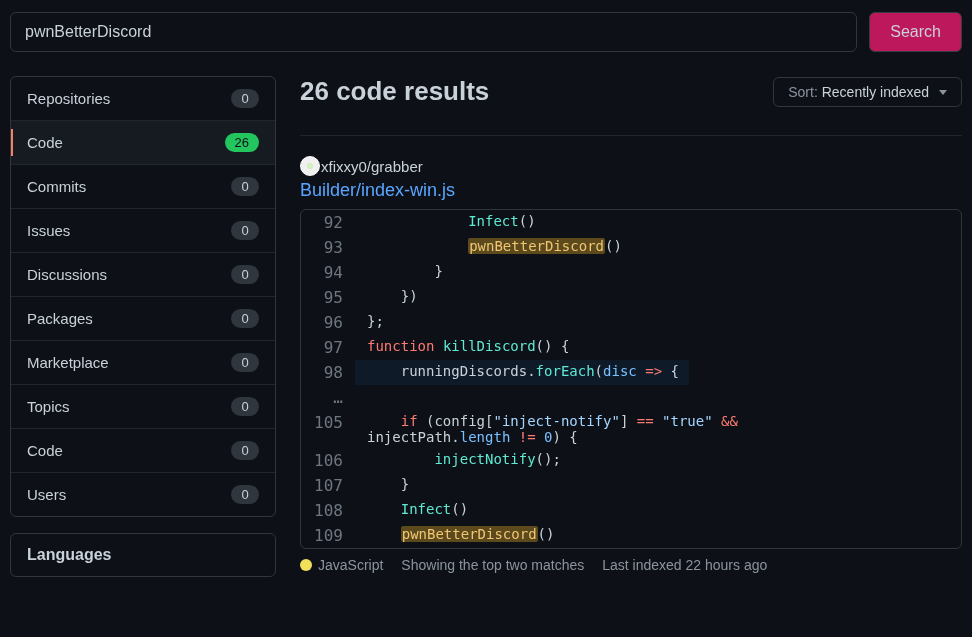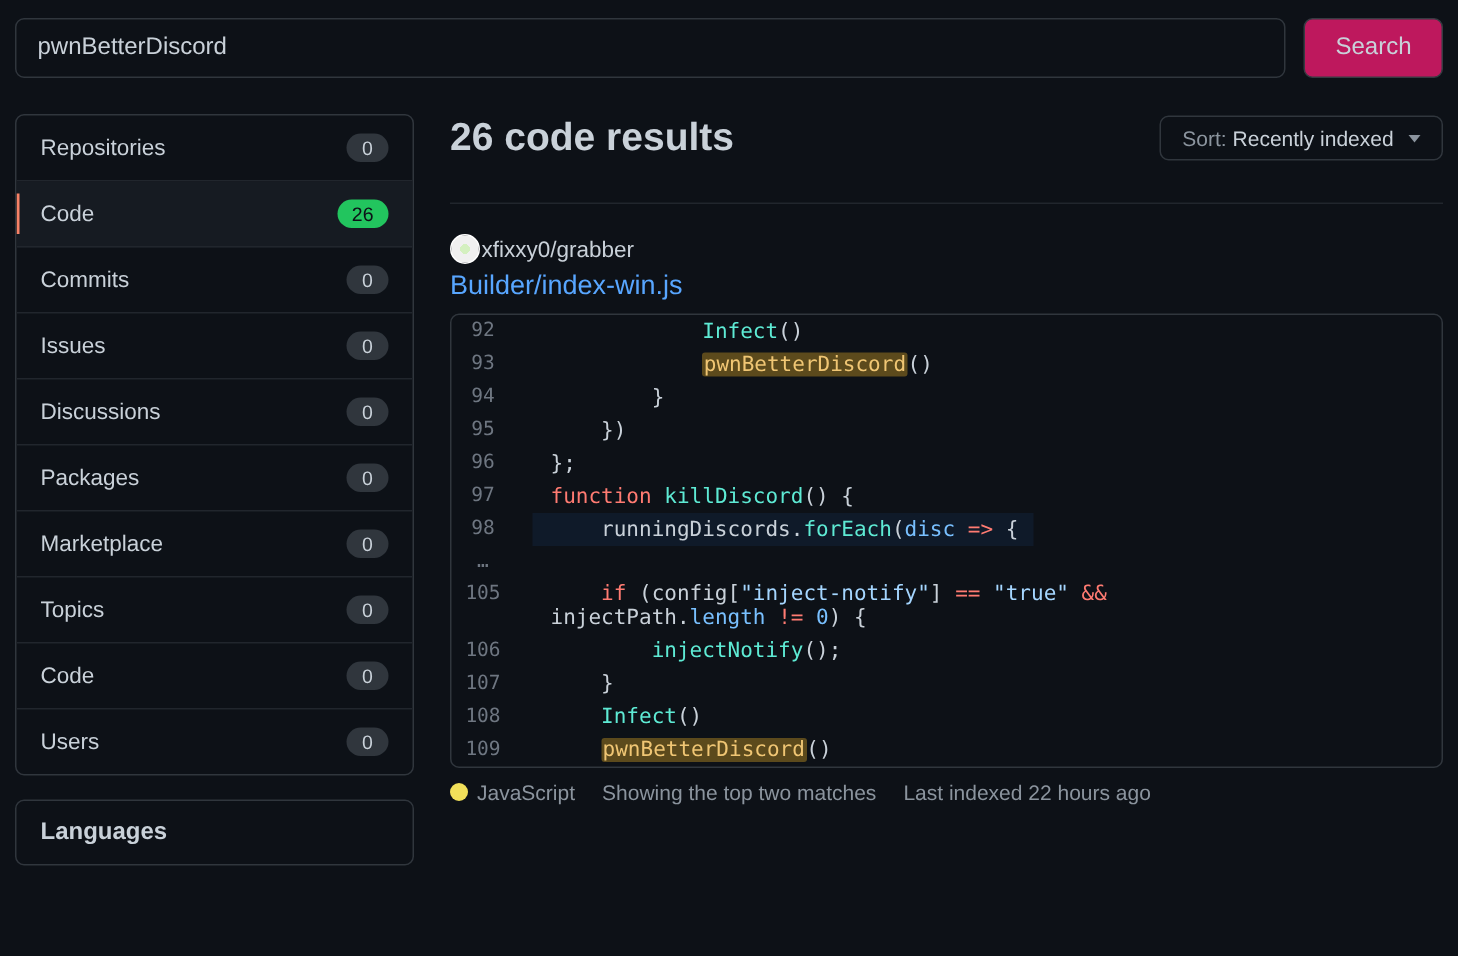--- a/index.html
+++ b/index.html
@@ -159,26 +159,26 @@
       border-radius: 6px;
       overflow: hidden;
       font-family: ui-monospace, SFMono-Regular, "SF Mono", Menlo, Consolas, monospace;
       font-size: 14px;
     }
     .code-line {
       display: flex;
     }
     .line-num {
       width: 54px;
-      text-align: center;
+      text-align: right;
       padding: 3px 12px 3px 0;
       color: #6e7681;
       user-select: none;
       flex-shrink: 0;
-      font-size: 13px;
+      font-size: 16px;
     }
     .line-content {
       padding: 3px 10px 3px 12px;
       color: #c9d1d9;
       white-space: pre;
     }
     .code-line.hl-line .line-content { background: rgba(56, 139, 253, 0.08); }
     .line-content.collapsed { color: #6e7681; }
     .hl { background: #5c4a1c; color: #f0c674; border-radius: 2px; padding: 0 1px; }
     .kw { color: #ff7b72; }

